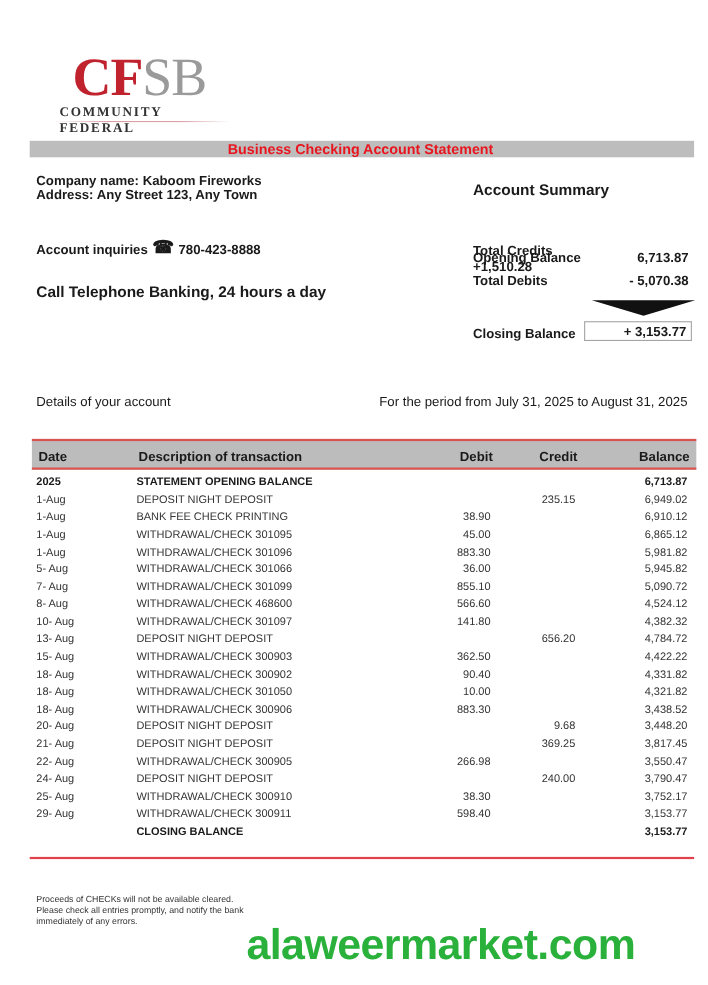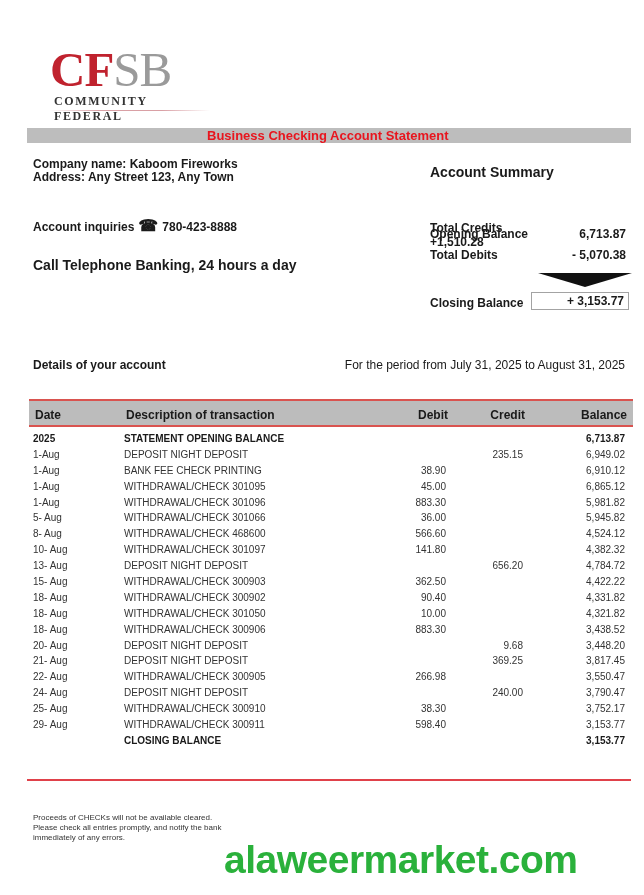--- a/index.html
+++ b/index.html
@@ -2,21 +2,21 @@
 <html><head>
 <meta charset="utf-8">
 <style>
   html, body { margin: 0; padding: 0; background: #ffffff; }
   body { width: 644px; height: 895px; position: relative; overflow: hidden;
          font-family: "Liberation Sans", sans-serif; color: #1a1a1a; }
   .abs { position: absolute; }
 
   
   .logo { left: 50px; top: 46px; width: 160px; }
-  .logo-mark { font-family: "Liberation Serif", serif; font-size: 49px; line-height: 48px; letter-spacing: -1px; white-space: nowrap; }
+  .logo-mark { font-family: "Liberation Serif", serif; font-size: 49px; line-height: 48px; letter-spacing: -1px; white-space: nowrap; margin-left: 16px; }
   .logo-cf { color: #c0222e; font-weight: bold; }
   .logo-sb { color: #9a9a9a; }
   .logo-line1 { font-family: "Liberation Serif", serif; font-weight: bold; font-size: 12px; letter-spacing: 1.6px; color: #333; margin-top: 0; margin-left: 4px; }
   .logo-rule { position: absolute; left: 0px; top: 64px; width: 160px; height: 1px; background: linear-gradient(to right, #ffffff, #d9a0a5 30%, #d9a0a5 70%, #ffffff); }
   .logo-line2 { font-family: "Liberation Serif", serif; font-size: 8.5px; letter-spacing: 1.6px; color: #333; margin-top: 3px; margin-left: 24px; }
 
   
   .title-bar { left: 27px; top: 128px; width: 604px; height: 15px; background: #bdbdbd; }
   .title-text { left: 207px; top: 128px; font-size: 13px; font-weight: bold; color: #e8151e; line-height: 15px; white-space: nowrap; }
 
@@ -27,21 +27,21 @@
   .banking { left: 33px; top: 257px; font-size: 14px; font-weight: bold; white-space: nowrap; }
 
   
   .sum-title { left: 430px; top: 164px; font-size: 14px; font-weight: bold; }
   .sum-row { left: 430px; width: 196px; font-size: 12px; font-weight: bold; display: flex; justify-content: space-between; }
   .sum-arrow { left: 538px; top: 273px; width: 0; height: 0; border-left: 47px solid transparent; border-right: 47px solid transparent; border-top: 14px solid #111; }
   .closing-label { left: 430px; top: 296px; font-size: 12px; font-weight: bold; }
   .closing-box { left: 531px; top: 292px; width: 98px; height: 18px; border: 1px solid #a3a3a3; box-sizing: border-box; font-size: 12px; font-weight: bold; text-align: right; padding-right: 4px; line-height: 16px; }
 
   
-  .details-title { left: 33px; top: 358px; font-size: 12px; font-weight: bold; }
+  .details-title { left: 33px; top: 358px; font-size: 12px; font-weight: normal; }
   .period { right: 19px; top: 358px; font-size: 12px; white-space: nowrap; }
 
   
   .tbl-head { left: 29px; top: 399px; width: 604px; height: 28px; background: #bcbcbc; border-top: 2px solid #d9534f; border-bottom: 2px solid #d9534f; box-sizing: border-box; font-size: 12px; font-weight: bold; color: #1a1a1a; }
   .th { position: absolute; top: 7px; }
   .tbl-body { left: 27px; top: 431px; width: 604px; }
   .tr { position: relative; height: 15.9px; font-size: 10px; color: #333; }
   .tr.bold { font-weight: bold; color: #1a1a1a; }
   .td { position: absolute; top: 2px; white-space: nowrap; }
   .c-date { left: 6px; }
@@ -149,20 +149,27 @@
       <span class="td c-bal">5,981.82</span>
     </div>
     <div class="tr">
       <span class="td c-date">5- Aug</span>
       <span class="td c-desc">WITHDRAWAL/CHECK 301066</span>
       <span class="td c-debit">36.00</span>
       <span class="td c-credit"></span>
       <span class="td c-bal">5,945.82</span>
     </div>
     <div class="tr">
+      <span class="td c-date">7- Aug</span>
+      <span class="td c-desc">WITHDRAWAL/CHECK 301099</span>
+      <span class="td c-debit">855.10</span>
+      <span class="td c-credit"></span>
+      <span class="td c-bal">5,090.72</span>
+    </div>
+    <div class="tr">
       <span class="td c-date">8- Aug</span>
       <span class="td c-desc">WITHDRAWAL/CHECK 468600</span>
       <span class="td c-debit">566.60</span>
       <span class="td c-credit"></span>
       <span class="td c-bal">4,524.12</span>
     </div>
     <div class="tr">
       <span class="td c-date">10- Aug</span>
       <span class="td c-desc">WITHDRAWAL/CHECK 301097</span>
       <span class="td c-debit">141.80</span>

